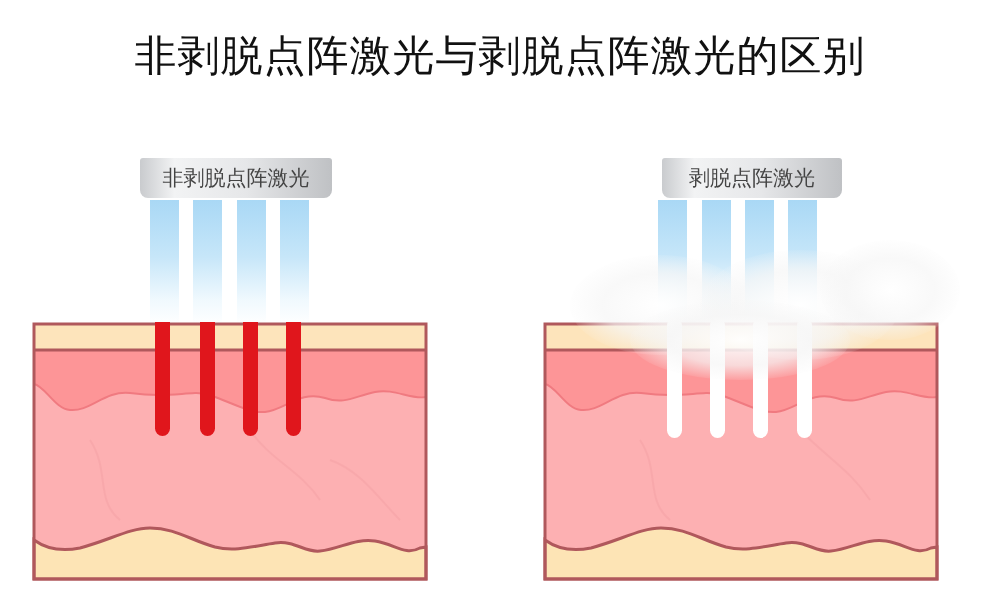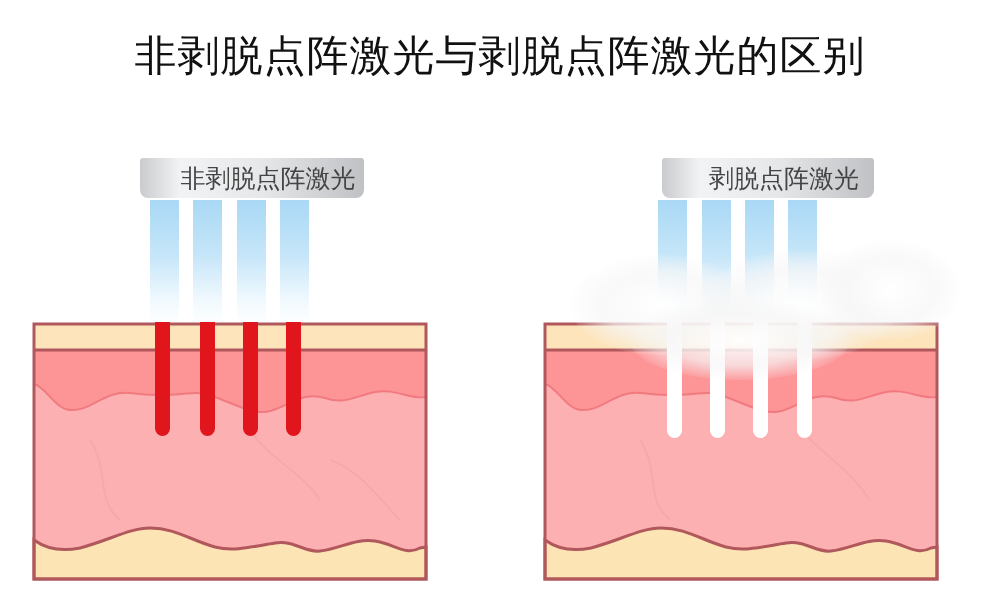--- a/index.html
+++ b/index.html
@@ -1,20 +1,20 @@
 <!DOCTYPE html>
 <html><head>
 <meta charset="utf-8">
 <style>
   html,body{margin:0;padding:0;background:#ffffff;}
   body{width:1000px;height:605px;position:relative;overflow:hidden;font-family:"DejaVu Sans",sans-serif;}
   .title{position:absolute;left:0;top:28px;width:1000px;text-align:center;font-size:42px;color:#111;letter-spacing:1px;font-weight:normal;}
   .cap{position:absolute;height:40px;border-radius:3px 3px 8px 8px;
        background:linear-gradient(90deg,#c9cbce 0%,#f2f3f4 18%,#e6e7e9 55%,#bfc1c4 100%);
-       display:flex;align-items:center;justify-content:center;font-size:25px;color:#444;padding-left:32px;}
+       display:flex;align-items:center;justify-content:center;font-size:21px;color:#444;}
   .beam{position:absolute;width:29px;height:125px;
         background:linear-gradient(180deg,#a9d8f5 0%,#c6e6f9 45%,rgba(230,245,253,0.6) 80%,rgba(255,255,255,0) 100%);}
   svg{position:absolute;left:0;top:0;}
   .mist{position:absolute;border-radius:50%;background:radial-gradient(ellipse at center,rgba(255,255,255,0.95) 0%,rgba(246,246,246,0.7) 45%,rgba(255,255,255,0) 75%);}
 </style>
 </head>
 <body>
 
 <div class="title">非剥脱点阵激光与剥脱点阵激光的区别</div>
 

